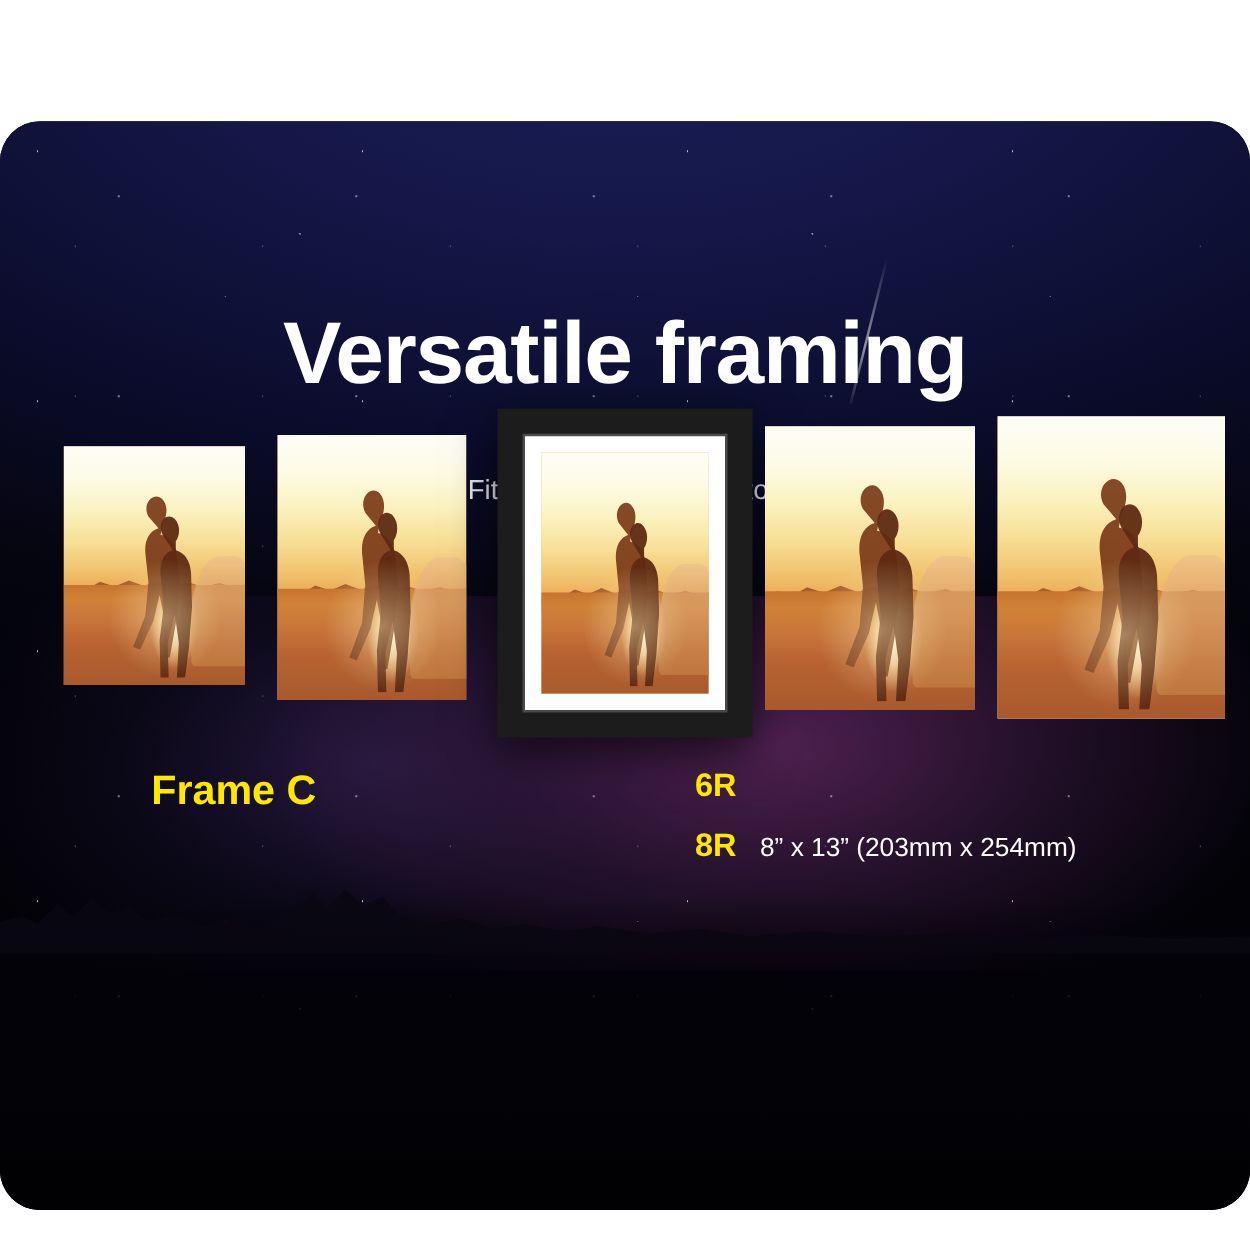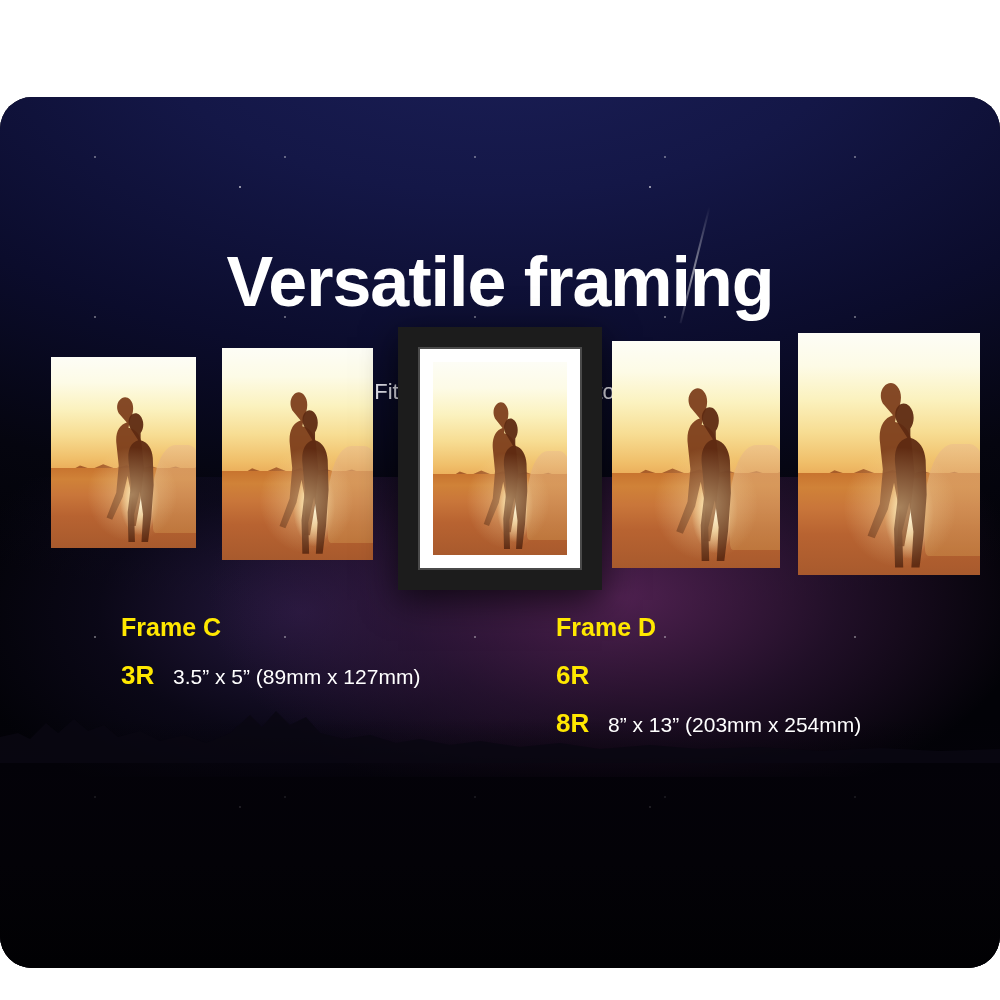--- a/index.html
+++ b/index.html
@@ -200,21 +200,21 @@
     position: absolute;
     inset: 13px;
     overflow: hidden;
     background: #f3c98f;
   }
 
   
   .spec-col { position: absolute; }
   .spec-title {
     color: #ffe800;
-    font-size: 25px;
+    font-size: 33px;
     font-weight: bold;
     line-height: 1;
     margin-bottom: 22px;
     white-space: nowrap;
   }
   .spec-row {
     display: flex;
     align-items: baseline;
     margin-bottom: 22px;
     white-space: nowrap;
@@ -331,28 +331,23 @@
         <svg class="couple" viewBox="0 0 100 150" preserveAspectRatio="none">
           <path d="M44,26 c-7,-10 6,-20 14,-13 c6,5 4,14 0,19 l-2,8 c8,1 14,6 16,14 l3,24 l-4,30 l-6,26 l-7,0 l2,-28 l-5,-20 l-6,20 l-13,22 l-7,-2 l12,-24 l3,-26 l-3,-22 c-1,-10 4,-17 13,-19 z" fill="#7a3a18" opacity="0.92"></path>
           <path d="M58,40 c-6,-9 4,-18 12,-12 c6,5 5,13 1,17 l0,7 c9,2 14,8 15,17 l1,26 l-3,31 l-4,24 l-8,0 l2,-27 l-4,-22 l-7,22 l1,27 l-8,0 l-1,-29 l4,-26 l-3,-24 c-1,-10 3,-17 12,-19 z" fill="#5e2a12" opacity="0.95"></path>
         </svg>
         <div class="warm-haze"></div>
       </div>
     </div>
 
     <div class="spec-col" style="left:121px; top:518px;">
       <div class="spec-title">Frame C</div>
-      <div class="spec-row">
-        <span class="spec-code">3R</span>
-        <span class="spec-size">3.5” x 5” (89mm x 127mm)</span>
-      </div>
     </div>
 
     <div class="spec-col" style="left:556px; top:518px;">
-      <div class="spec-title">Frame D</div>
       <div class="spec-row">
         <span class="spec-code">6R</span>
       </div>
       <div class="spec-row">
         <span class="spec-code">8R</span>
         <span class="spec-size">8” x 13” (203mm x 254mm)</span>
       </div>
     </div>
 
   </div>

